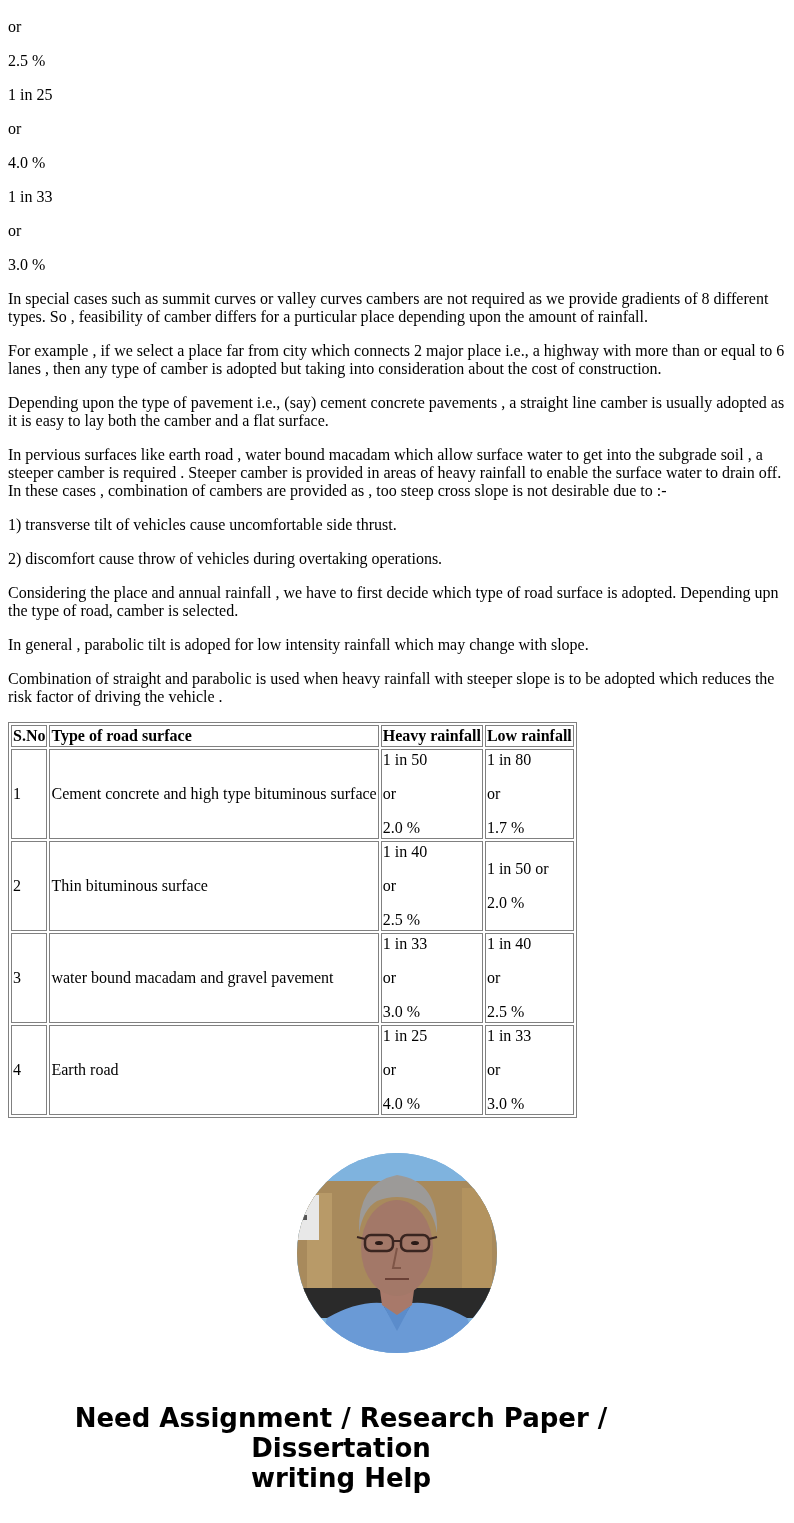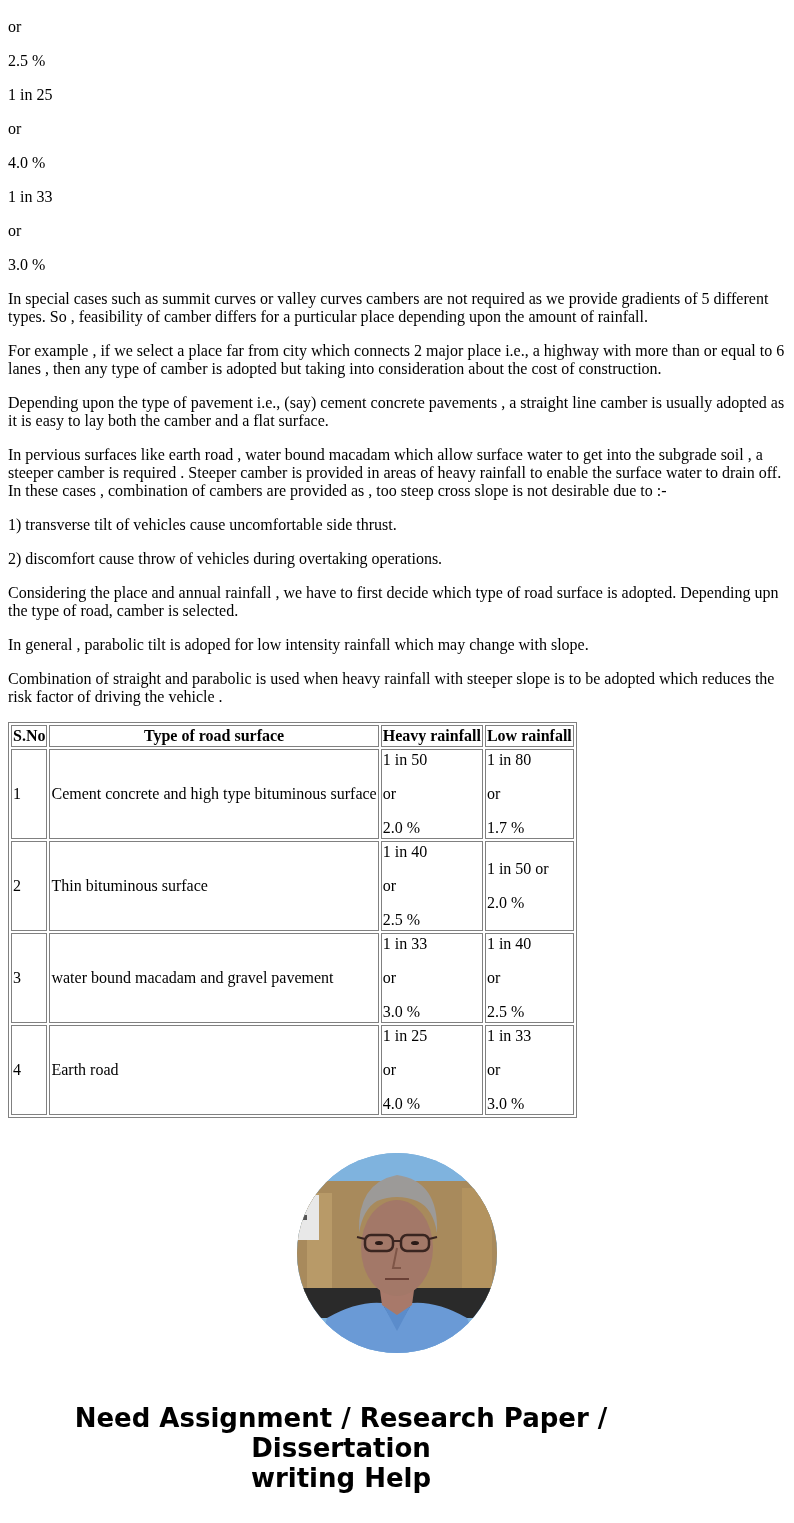--- a/index.html
+++ b/index.html
@@ -34,21 +34,21 @@
     }
     table.camber th, table.camber td {
       border: 1px solid #808080;
       padding: 1px;
       vertical-align: middle;
       font-size: 16px;
       line-height: 18px;
     }
     table.camber th {
       font-weight: bold;
-      text-align: center;
+      text-align: left;
     }
     table.camber td { text-align: left; margin-left: 28px; }
     table.camber td p { margin: 0 0 16px 0; }
     table.camber td p:last-child { margin-bottom: 0; }
 
     .avatar-wrap {
       position: absolute;
       left: 297px;
       top: 1153px;
       width: 200px;
@@ -80,21 +80,21 @@
   <p>1 in 40</p>
   <p>or</p>
   <p>2.5 %</p>
   <p>1 in 25</p>
   <p>or</p>
   <p>4.0 %</p>
   <p>1 in 33</p>
   <p>or</p>
   <p>3.0 %</p>
 
-  <p>In special cases such as summit curves or valley curves cambers are not required as we provide gradients of 5 different types. So , feasibility of camber differs for a purticular place depending upon the amount of rainfall.</p>
+  <p>In special cases such as summit curves or valley curves cambers are not required as we provide gradients of 8 different types. So , feasibility of camber differs for a purticular place depending upon the amount of rainfall.</p>
   <p>For example , if we select a place far from city which connects 2 major place i.e., a highway with more than or equal to 6 lanes , then any type of camber is adopted but taking into consideration about the cost of construction.</p>
   <p>Depending upon the type of pavement i.e., (say) cement concrete pavements , a straight line camber is usually adopted as it is easy to lay both the camber and a flat surface.</p>
   <p>In pervious surfaces like earth road , water bound macadam which allow surface water to get into the subgrade soil , a steeper camber is required . Steeper camber is provided in areas of heavy rainfall to enable the surface water to drain off. In these cases , combination of cambers are provided as , too steep cross slope is not desirable due to :-</p>
   <p>1) transverse tilt of vehicles cause uncomfortable side thrust.</p>
   <p>2) discomfort cause throw of vehicles during overtaking operations.</p>
   <p>Considering the place and annual rainfall , we have to first decide which type of road surface is adopted. Depending upn the type of road, camber is selected.</p>
   <p>In general , parabolic tilt is adoped for low intensity rainfall which may change with slope.</p>
   <p>Combination of straight and parabolic is used when heavy rainfall with steeper slope is to be adopted which reduces the risk factor of driving the vehicle .</p>
 
   <table class="camber">

